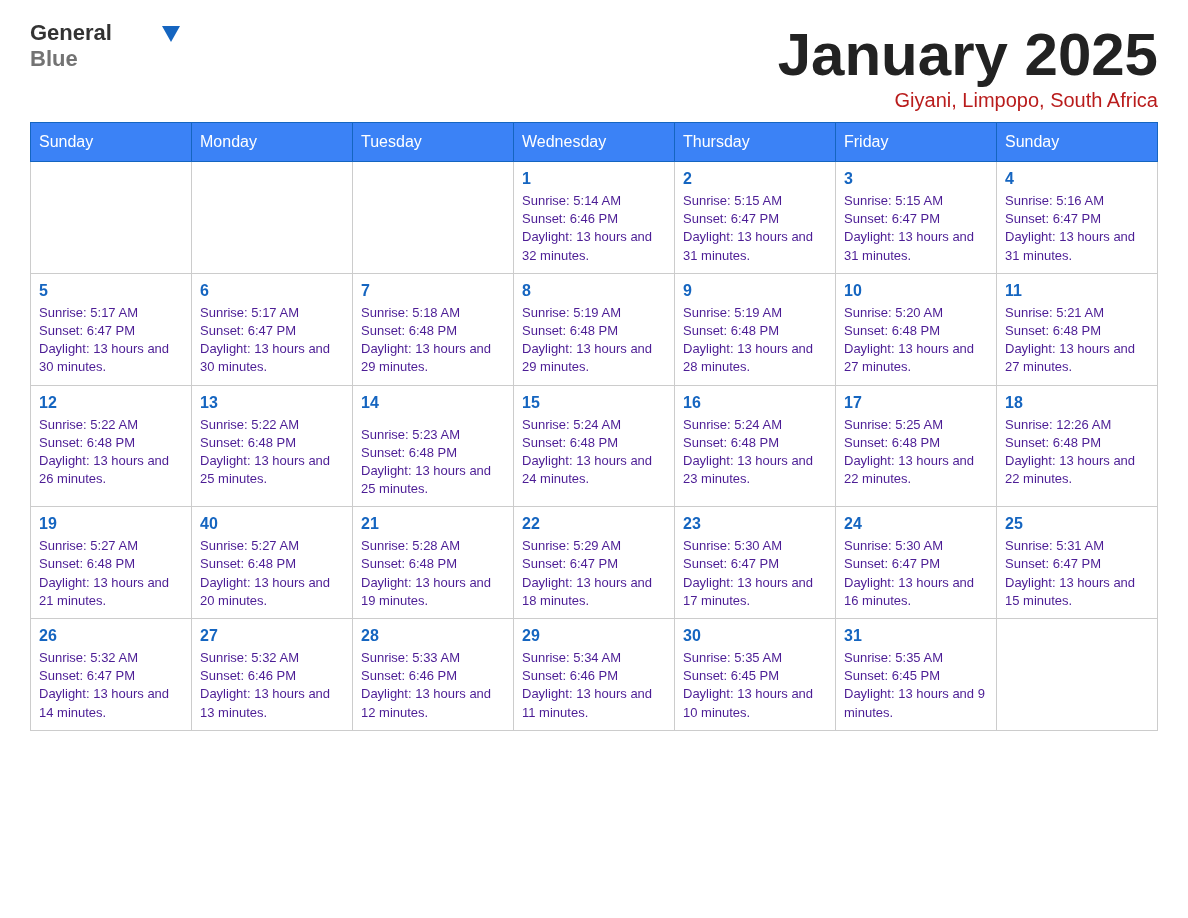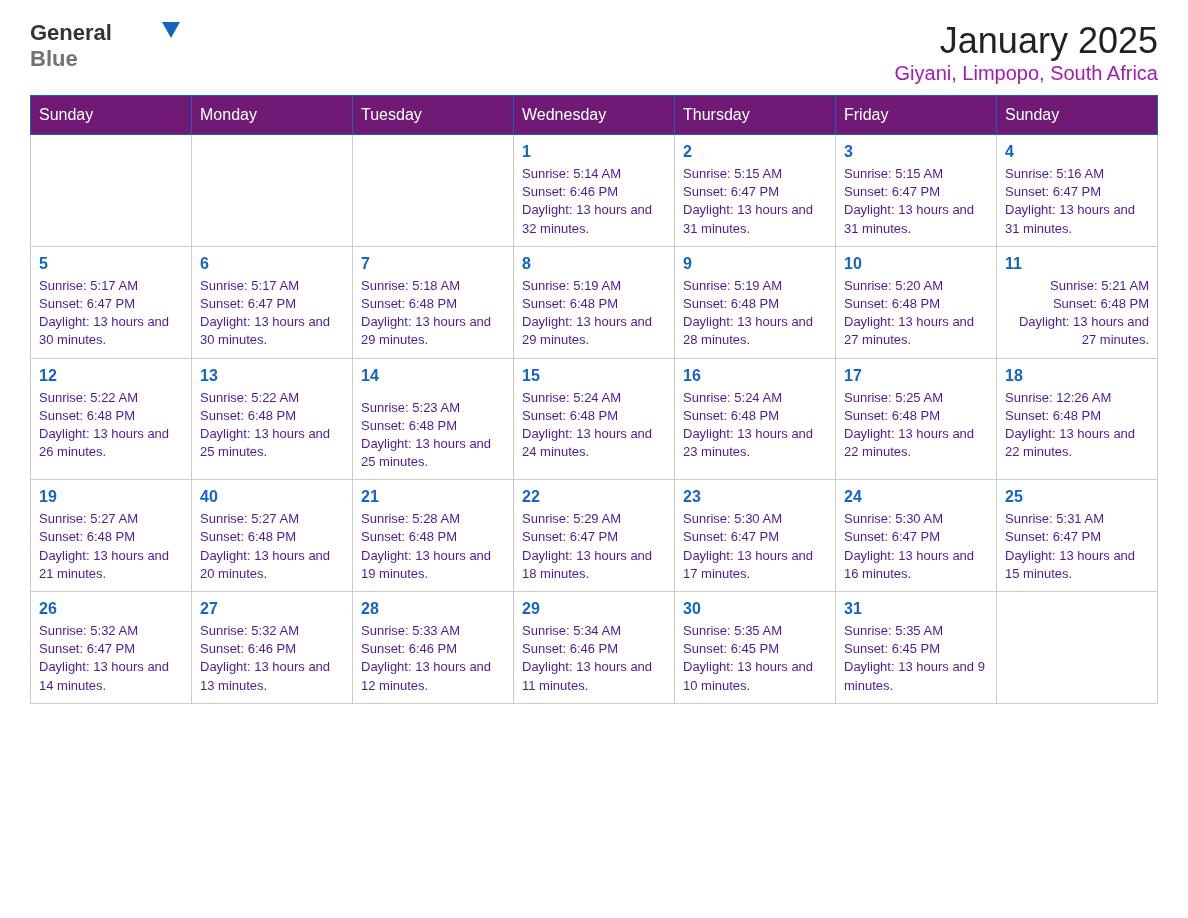--- a/index.html
+++ b/index.html
@@ -23,35 +23,35 @@
     }
     .logo-text-blue {
       font-size: 22px;
       font-weight: bold;
       color: #737373;
     }
     .title-block {
       text-align: right;
     }
     .month-title {
-      font-size: 36px;
-      font-weight: normal;
+      font-size: 60px;
+      font-weight: bold;
       color: #222;
     }
     .location-title {
       font-size: 20px;
-      color: #a21caf;
+      color: #b91c1c;
     }
     .calendar {
       width: 100%;
       border-collapse: collapse;
       margin-top: 10px;
     }
     .calendar th {
-      background-color: #701a75;
+      background-color: #3b82f6;
       color: #fff;
       padding: 10px 8px;
       text-align: left;
       font-size: 16px;
       font-weight: normal;
       border: 1px solid #1565C0;
     }
     .calendar td {
       vertical-align: top;
       padding: 8px 8px;
@@ -76,20 +76,21 @@
     .empty-cell {
       background: #fff;
     }
     .logo-wrapper {
       display: flex;
       flex-direction: column;
       align-items: flex-start;
     }
     .logo-line1 {
       display: flex;
+      align-items: center;
       gap: 47px;
     }
     .logo-arrow {
       display: inline-block;
       width: 0;
       height: 0;
       border-left: 9px solid transparent;
       border-right: 9px solid transparent;
       border-top: 16px solid #1565C0;
       margin-left: 3px;
@@ -187,21 +188,21 @@
 Daylight: 13 hours and 28 minutes.</div>
         </td>
         <td>
           <span class="day-num">10</span>
           <div class="day-info" style="white-space: pre-line;">Sunrise: 5:20 AM
 Sunset: 6:48 PM
 Daylight: 13 hours and 27 minutes.</div>
         </td>
         <td>
           <span class="day-num">11</span>
-          <div class="day-info" style="white-space: pre-line; text-align: right;">Sunrise: 5:21 AM
+          <div class="day-info" style="white-space: pre-line;">Sunrise: 5:21 AM
 Sunset: 6:48 PM
 Daylight: 13 hours and 27 minutes.</div>
         </td>
       </tr>
       <tr>
         <td>
           <span class="day-num">12</span>
           <div class="day-info" style="white-space: pre-line;">Sunrise: 5:22 AM
 Sunset: 6:48 PM
 Daylight: 13 hours and 26 minutes.</div>

